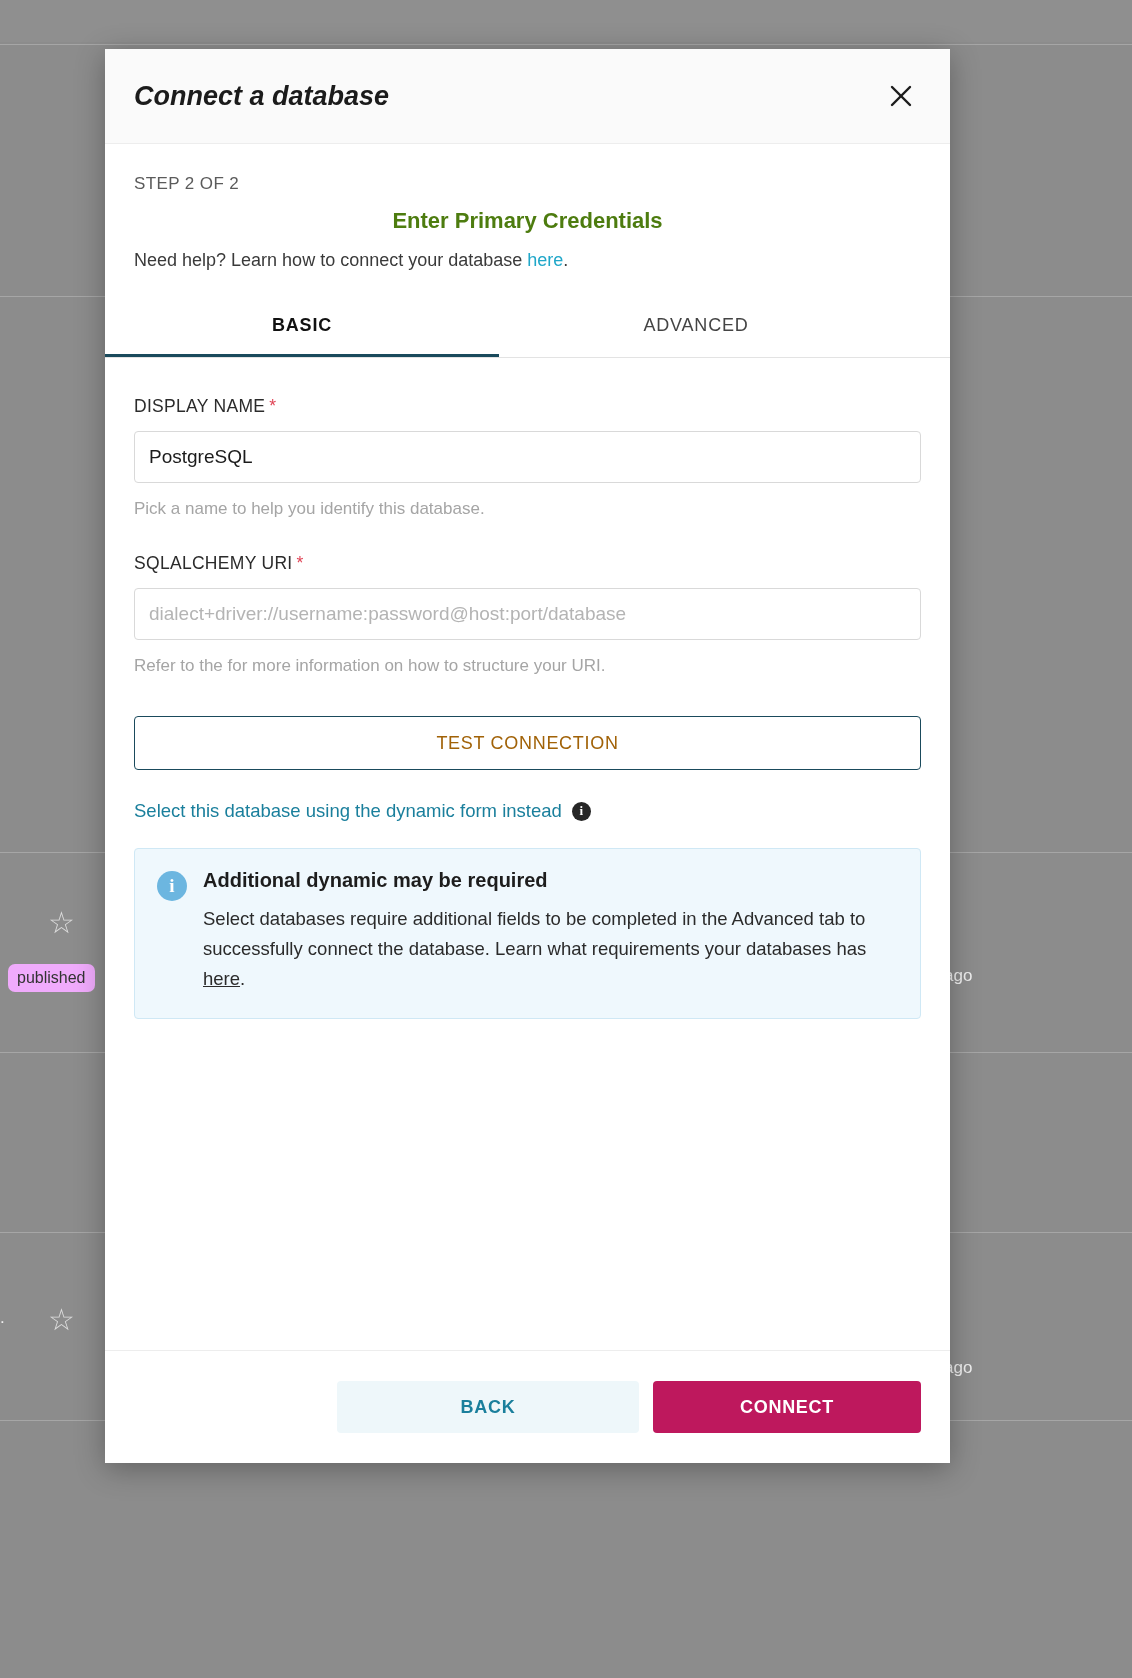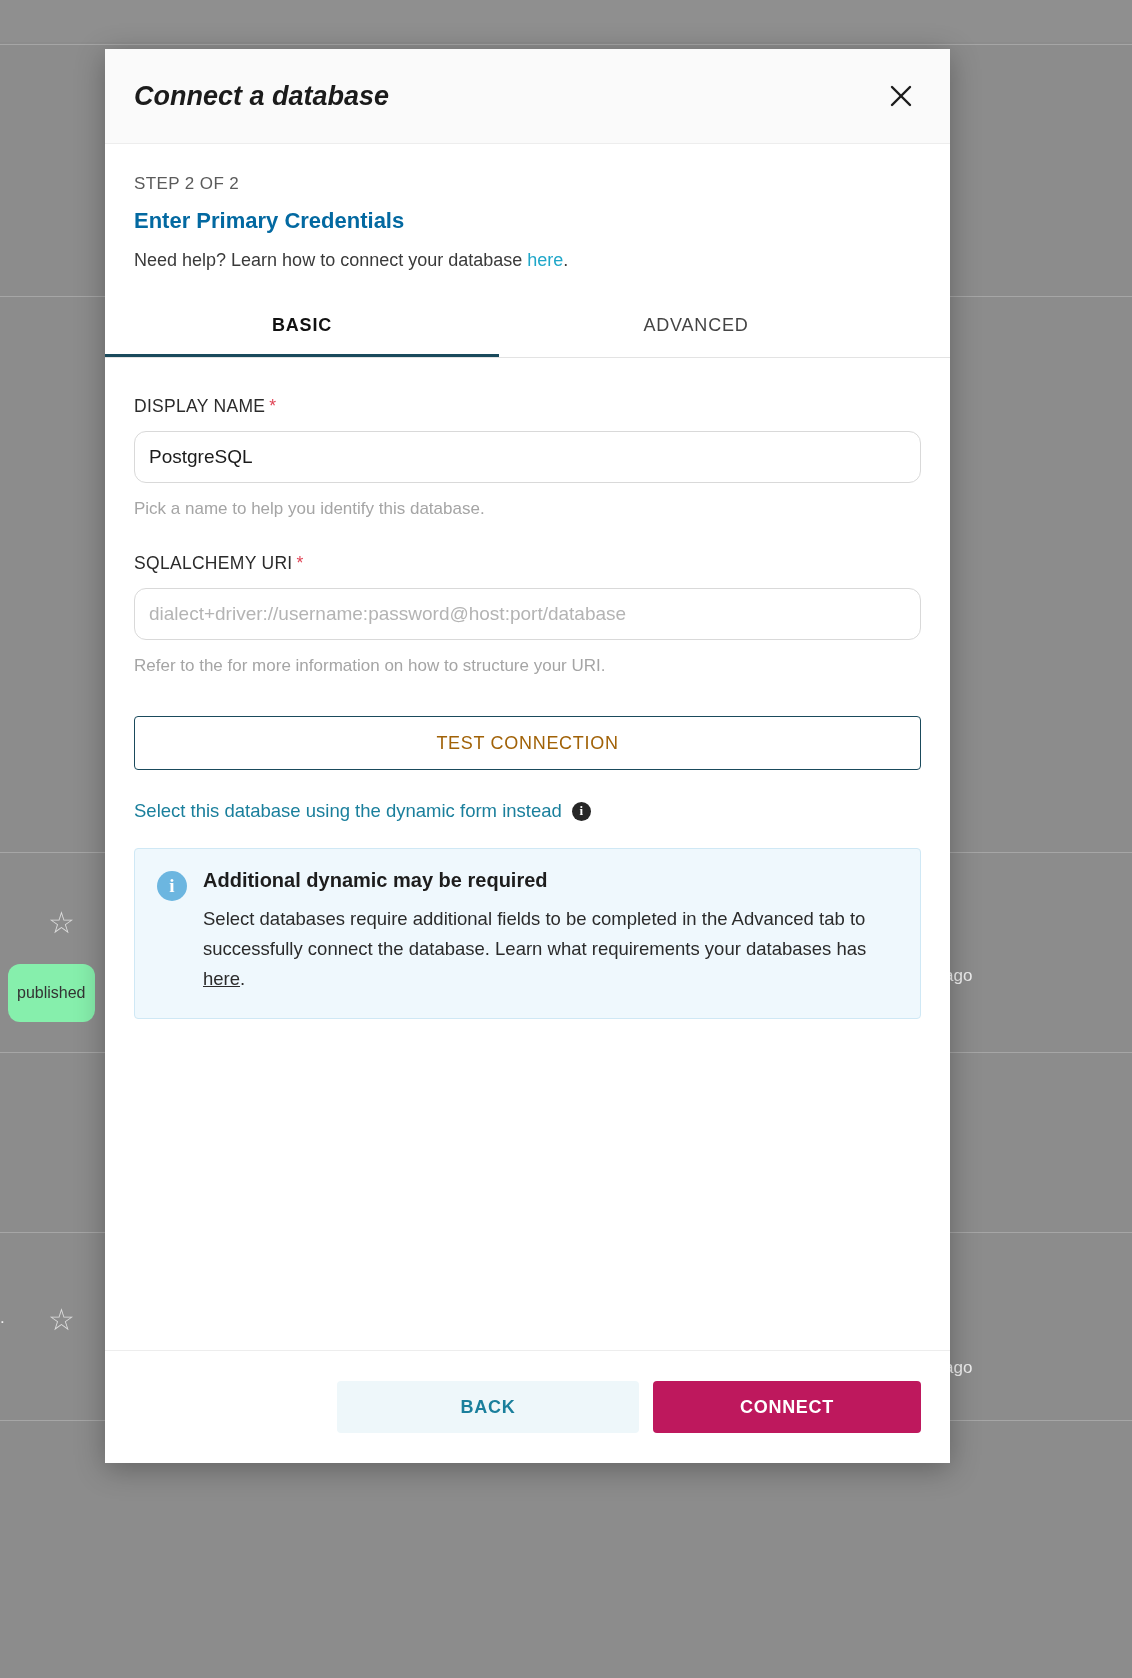--- a/index.html
+++ b/index.html
@@ -49,25 +49,25 @@
   .bg-kebab {
     position: absolute;
     color: #3a3a3a;
     font-size: 26px;
     line-height: 0.8;
     letter-spacing: 0;
     text-align: center;
   }
   .bg-badge {
     position: absolute;
-    background: #86efac;
+    background: #f0abfc;
     color: #333;
     font-size: 16px;
-    padding: 20px 9px;
-    border-radius: 12px;
+    padding: 5px 9px;
+    border-radius: 7px;
     white-space: nowrap;
   }
   .bg-ago {
     position: absolute;
     color: #f0f0f0;
     font-size: 17px;
   }
 
   
   #modal {
@@ -121,22 +121,23 @@
   }
   .step-label {
     font-size: 17px;
     color: #5b5b5b;
     letter-spacing: 0.4px;
     margin-bottom: 14px;
   }
   .step-title {
     font-size: 22px;
     font-weight: bold;
-    color: #0369a1;
+    color: #4d7c0f;
     margin-bottom: 16px;
+    text-align: center;
   }
   .help-text {
     font-size: 18px;
     color: #3a3a3a;
   }
   .help-link {
     color: #20a7c9;
     text-decoration: none;
     cursor: pointer;
   }
@@ -176,21 +177,21 @@
   }
   .req {
     color: #e04355;
     margin-left: 4px;
   }
   .text-input {
     width: 100%;
     height: 52px;
     box-sizing: border-box;
     border: 1px solid #d9d9d9;
-    border-radius: 12px;
+    border-radius: 4px;
     padding: 0 14px;
     font-size: 19px;
     color: #1b1b1b;
     font-family: "Liberation Sans", sans-serif;
     outline: none;
     background: #fff;
   }
   .text-input::placeholder { color: #b4b4b4; }
   .field-hint {
     font-size: 17px;

